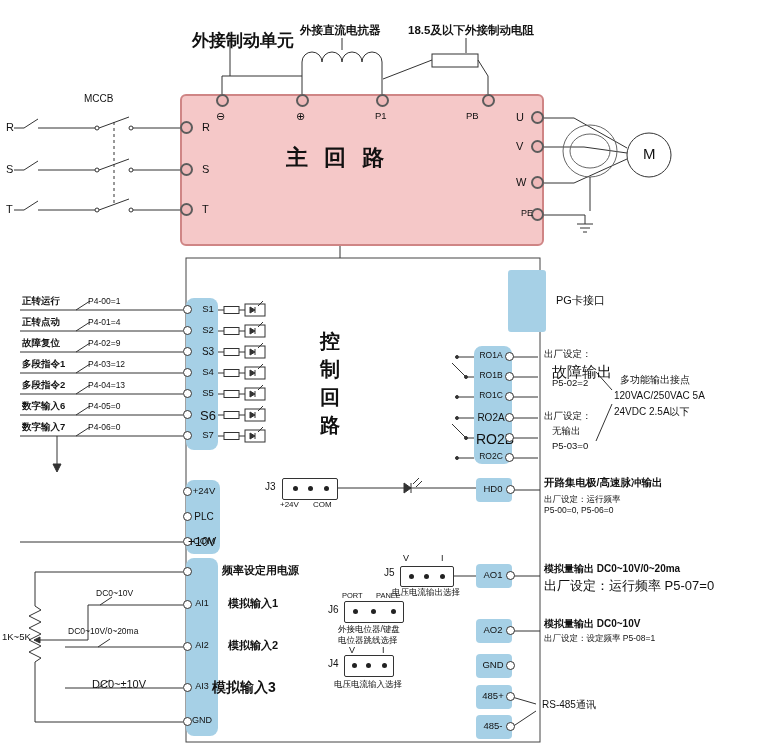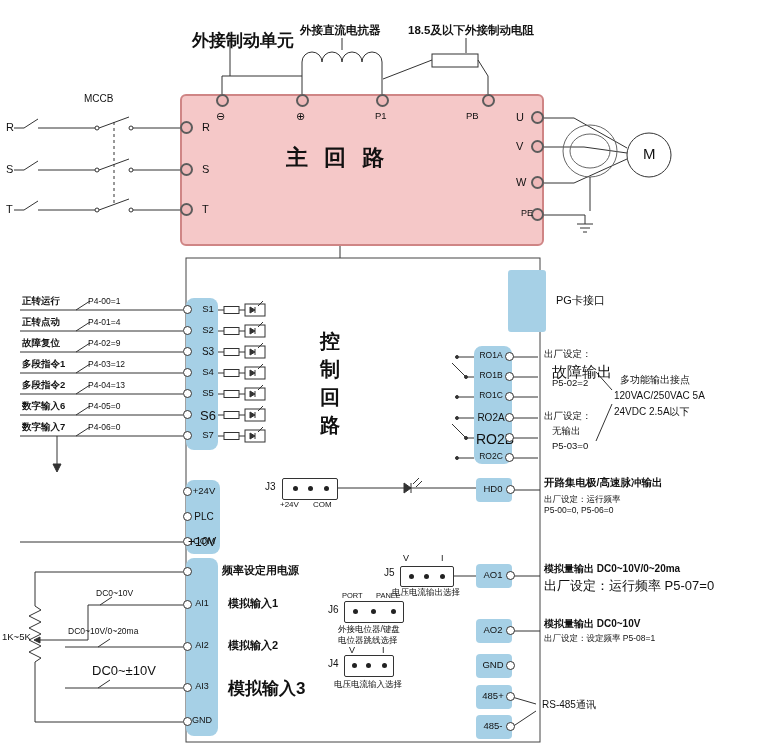--- a/index.html
+++ b/index.html
@@ -251,24 +251,24 @@
   <span class="t c" style="left:188px;top:716px;width:28px;font-size:9px">GND</span>
   <div class="term" style="left:183px;top:567px"></div>
   <div class="term" style="left:183px;top:600px"></div>
   <div class="term" style="left:183px;top:642px"></div>
   <div class="term" style="left:183px;top:683px"></div>
   <div class="term" style="left:183px;top:717px"></div>
 
   <span class="t b" style="left:222px;top:564px;font-size:11px">频率设定用电源</span>
   <span class="t b" style="left:228px;top:597px;font-size:11px">模拟输入1</span>
   <span class="t b" style="left:228px;top:639px;font-size:11px">模拟输入2</span>
-  <span class="t b" style="left:228px;top:680px;font-size:17px">模拟输入3</span>
+  <span class="t b" style="left:212px;top:680px;font-size:14px">模拟输入3</span>
   <span class="t" style="left:96px;top:589px;font-size:8.5px">DC0~10V</span>
   <span class="t" style="left:68px;top:627px;font-size:8.5px">DC0~10V/0~20ma</span>
-  <span class="t" style="left:92px;top:664px;font-size:13px">DC0~±10V</span>
+  <span class="t" style="left:92px;top:678px;font-size:11px">DC0~±10V</span>
   <span class="t" style="left:2px;top:632px;font-size:9.5px">1K~5K</span>
 
   <span class="t" style="left:384px;top:567px;font-size:10px">J5</span>
   <div class="jbox" style="left:400px;top:566px;width:52px;height:19px">
     <div class="jdot" style="left:8px;top:7px"></div>
     <div class="jdot" style="left:23px;top:7px"></div>
     <div class="jdot" style="left:39px;top:7px"></div>
   </div>
   <span class="t" style="left:403px;top:554px;font-size:9px">V</span>
   <span class="t" style="left:441px;top:554px;font-size:9px">I</span>

